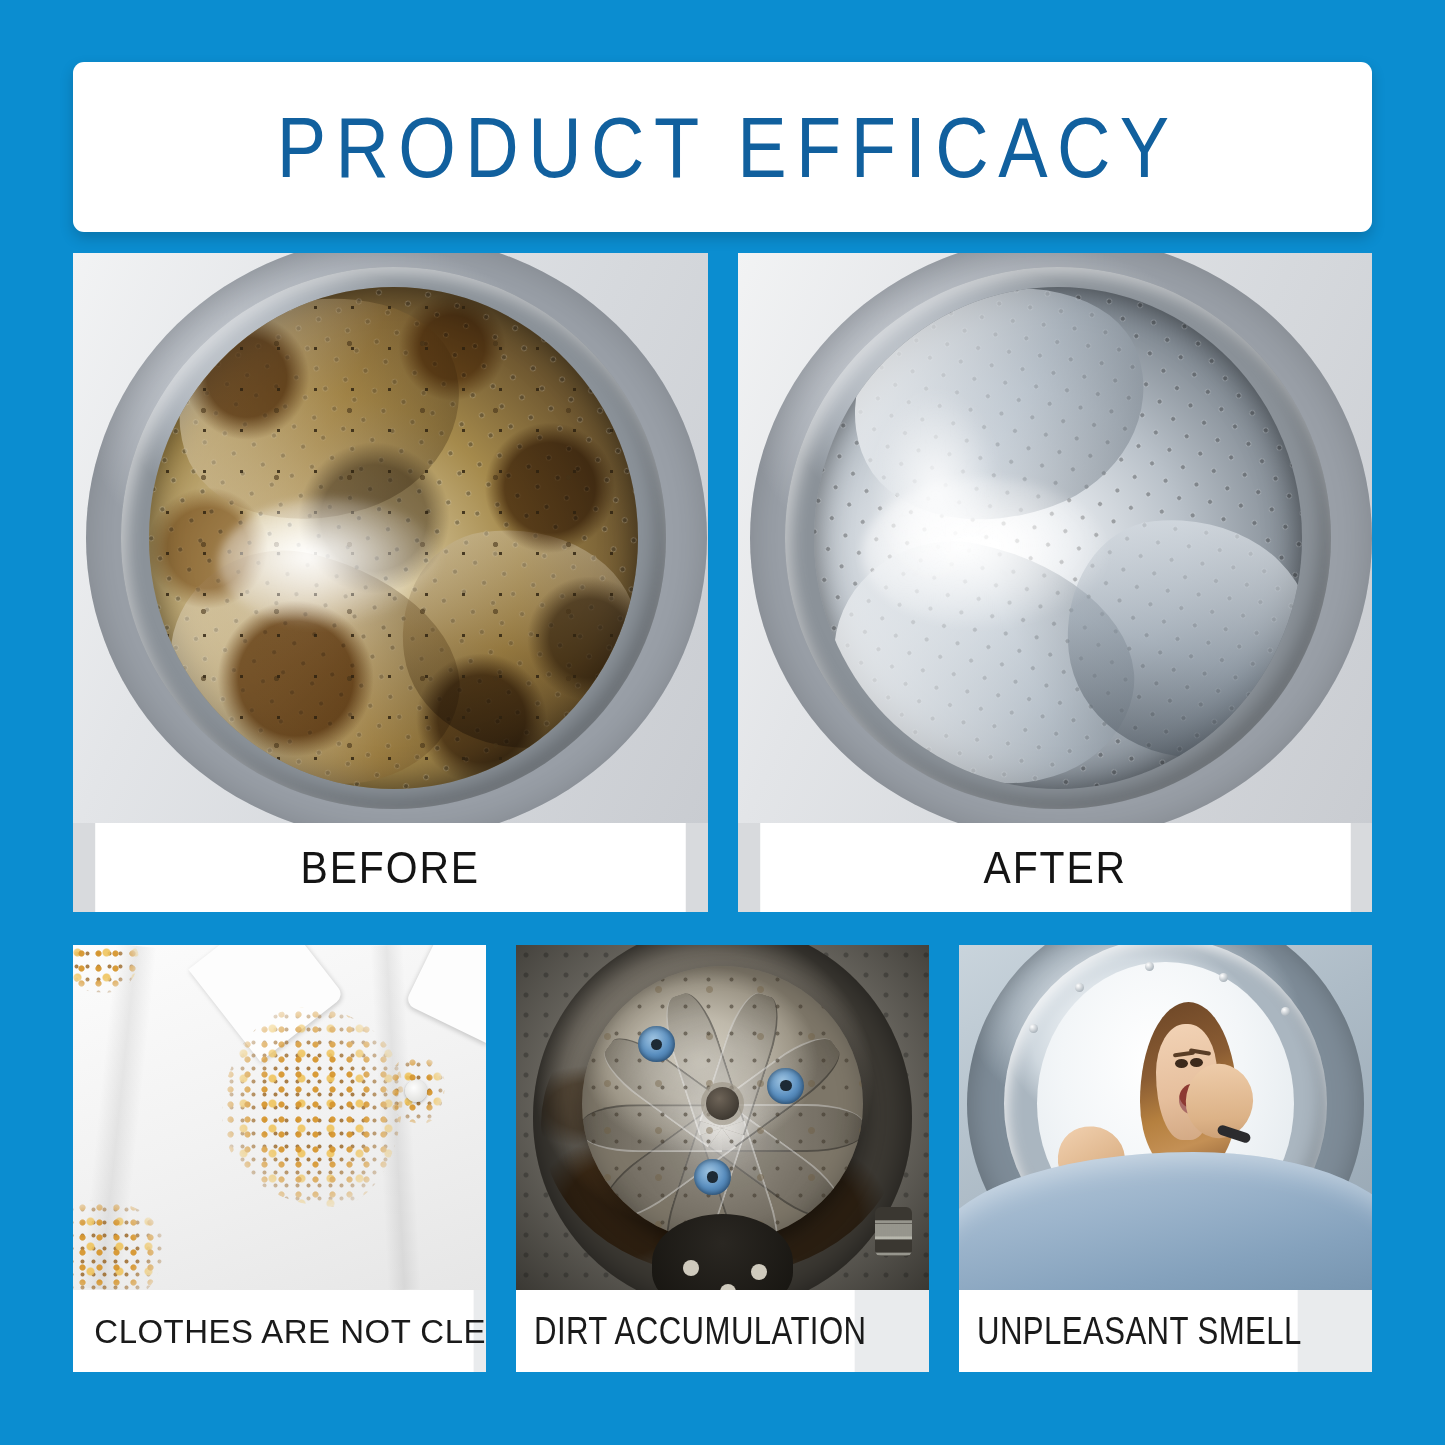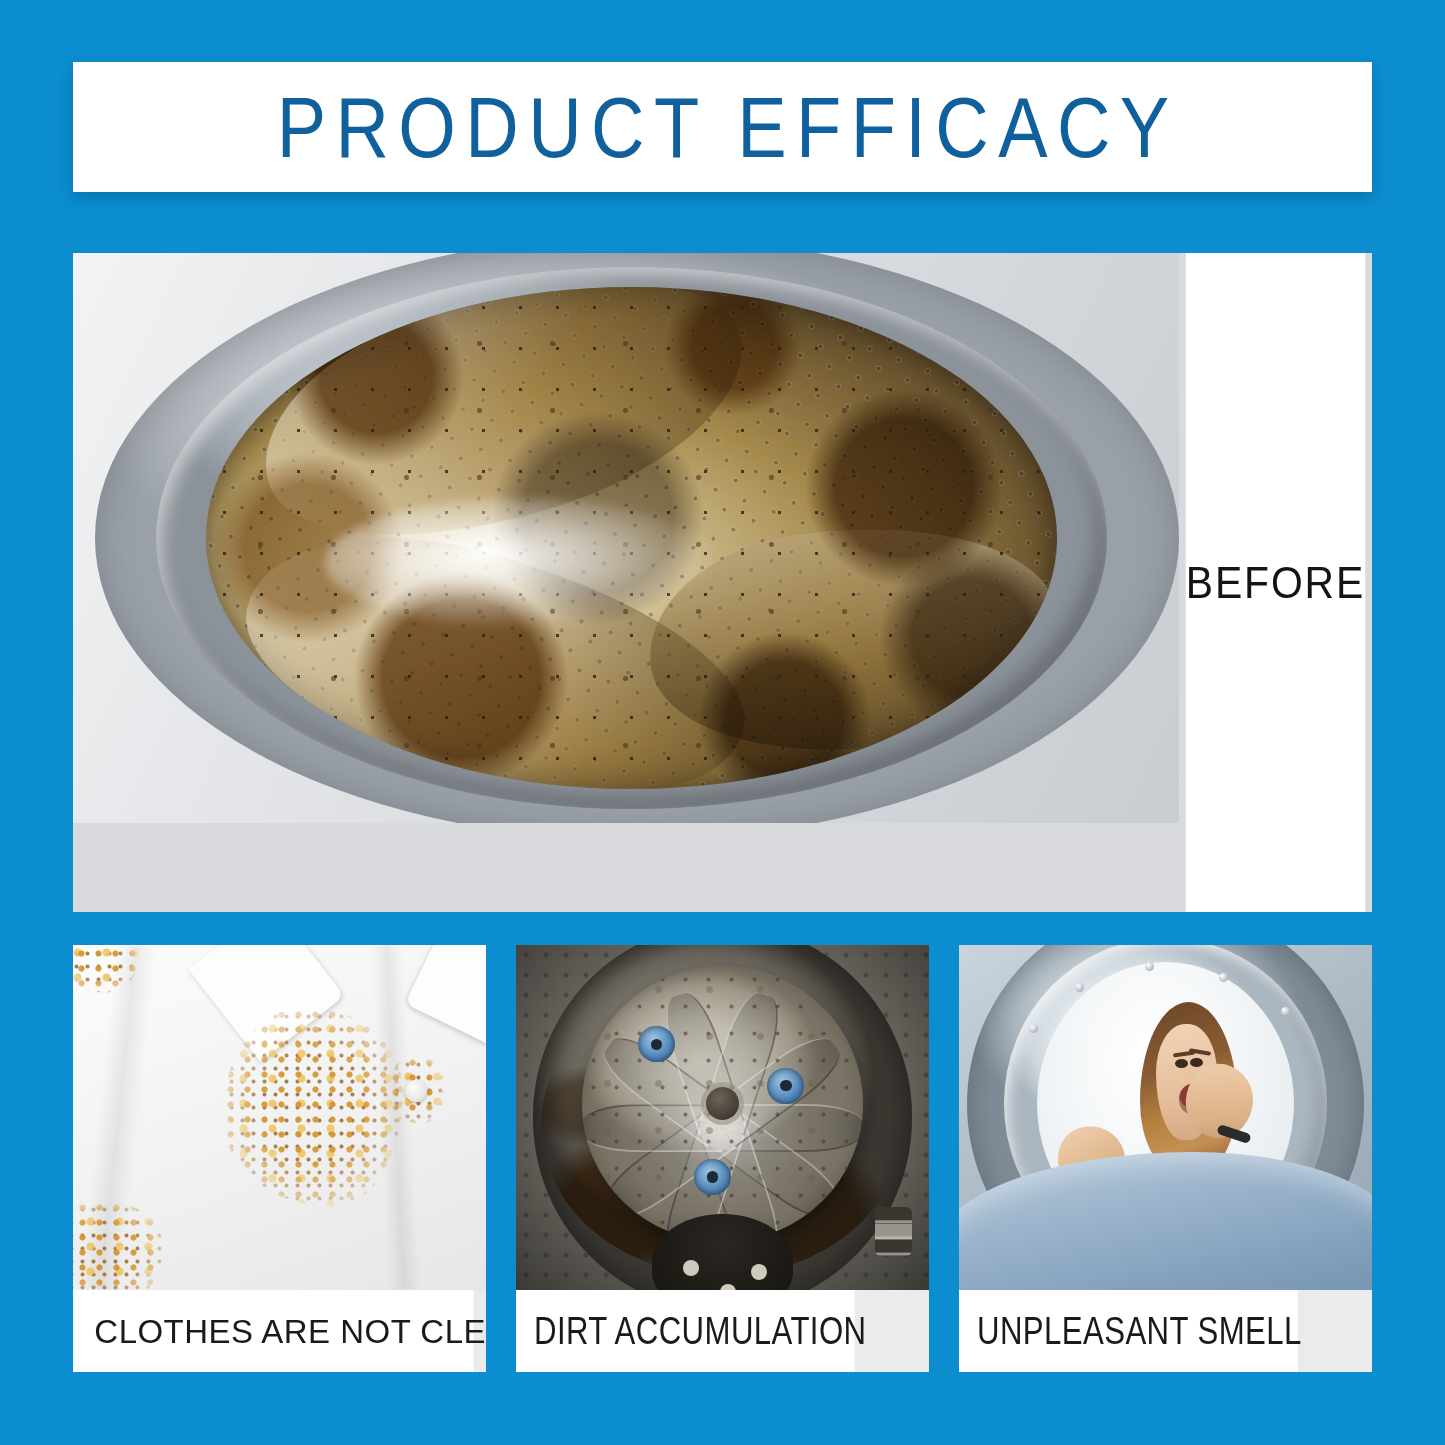--- a/index.html
+++ b/index.html
@@ -20,26 +20,27 @@
     overflow: hidden;
     box-sizing: border-box;
   }
 
   
   .header-card {
     position: absolute;
     left: 73px;
     top: 62px;
     width: 1299px;
-    height: 130px;
+    height: 170px;
     background: #ffffff;
     box-shadow: 0 6px 14px rgba(0,0,0,0.18);
     display: flex;
     align-items: center;
     justify-content: center;
+    border-radius: 11px;
   }
   .header-title {
     color: #11609e;
     font-family: "Liberation Sans Narrow", "Liberation Sans", sans-serif;
     font-size: 86px;
     font-weight: 400;
     letter-spacing: 11px;
     line-height: 1;
     white-space: nowrap;
     transform: scaleX(0.86);
@@ -56,21 +57,21 @@
     height: 659px;
     display: flex;
     gap: 30px;
   }
   .ba-card {
     position: relative;
     flex: 1 1 0;
     background: #d8dadd;
     overflow: hidden;
     display: flex;
-    flex-direction: row;
+    flex-direction: column;
   }
   .ba-photo {
     position: relative;
     width: 100%;
     height: 570px;
     overflow: hidden;
   }
   .ba-caption {
     flex: 1 1 auto;
     background: #ffffff;
@@ -585,20 +586,38 @@
             <div class="vane vane-3"></div>
             <div class="grime"></div>
             <div class="specks"></div>
             <div class="glare"></div>
           </div>
         </div>
       </div>
       <div class="ba-caption">BEFORE</div>
     </div>
 
+    <div class="ba-card">
+      <div class="ba-photo">
+        <div class="drum-scene drum-clean">
+          <div class="drum-body"></div>
+          <div class="gasket-outer"></div>
+          <div class="gasket-inner"></div>
+          <div class="drum-opening">
+            <div class="perf rot-b"></div>
+            <div class="vane vane-1"></div>
+            <div class="vane vane-2"></div>
+            <div class="vane vane-3"></div>
+            <div class="glare"></div>
+            <div class="glare2"></div>
+          </div>
+        </div>
+      </div>
+      <div class="ba-caption">AFTER</div>
+    </div>
   </div>
 
   <div class="row-bottom">
 
     <div class="prob-card">
       <div class="prob-photo">
         <div class="shirt-scene">
           <div class="shirt-fold f1"></div>
           <div class="shirt-fold f2"></div>
           <div class="collar left"></div>

